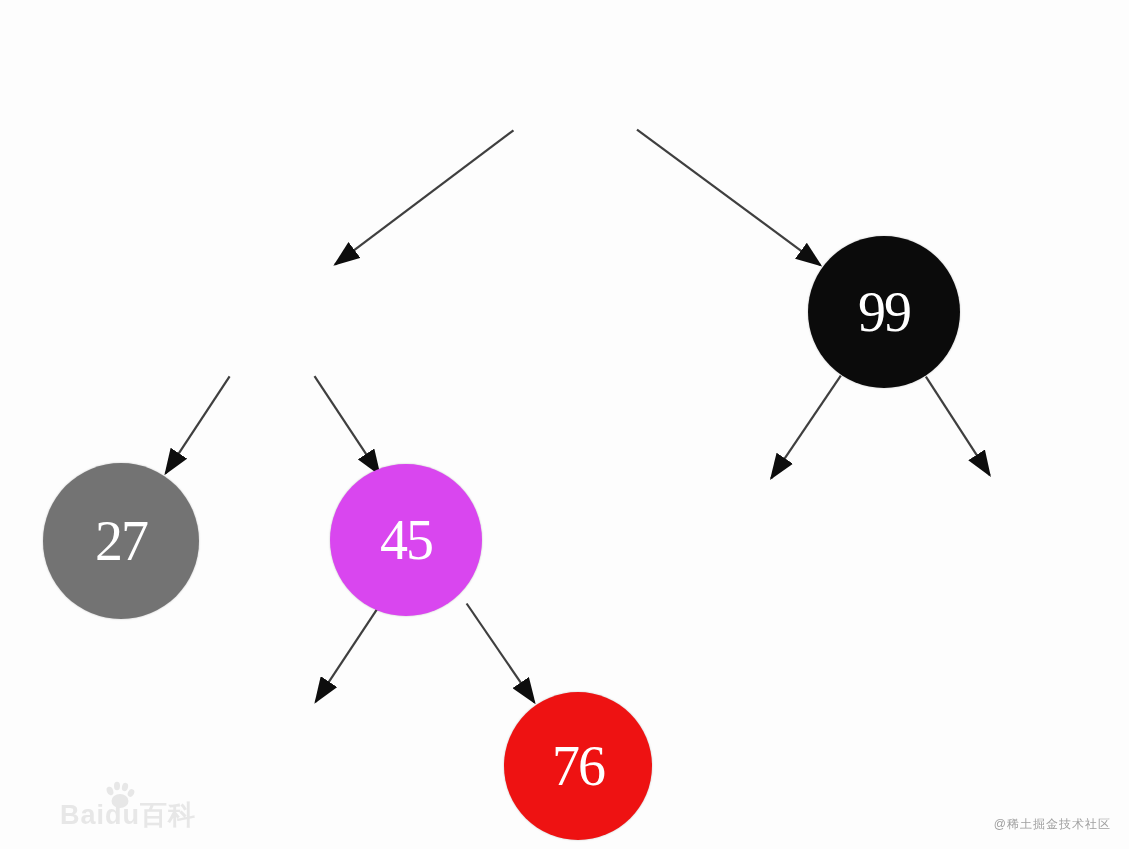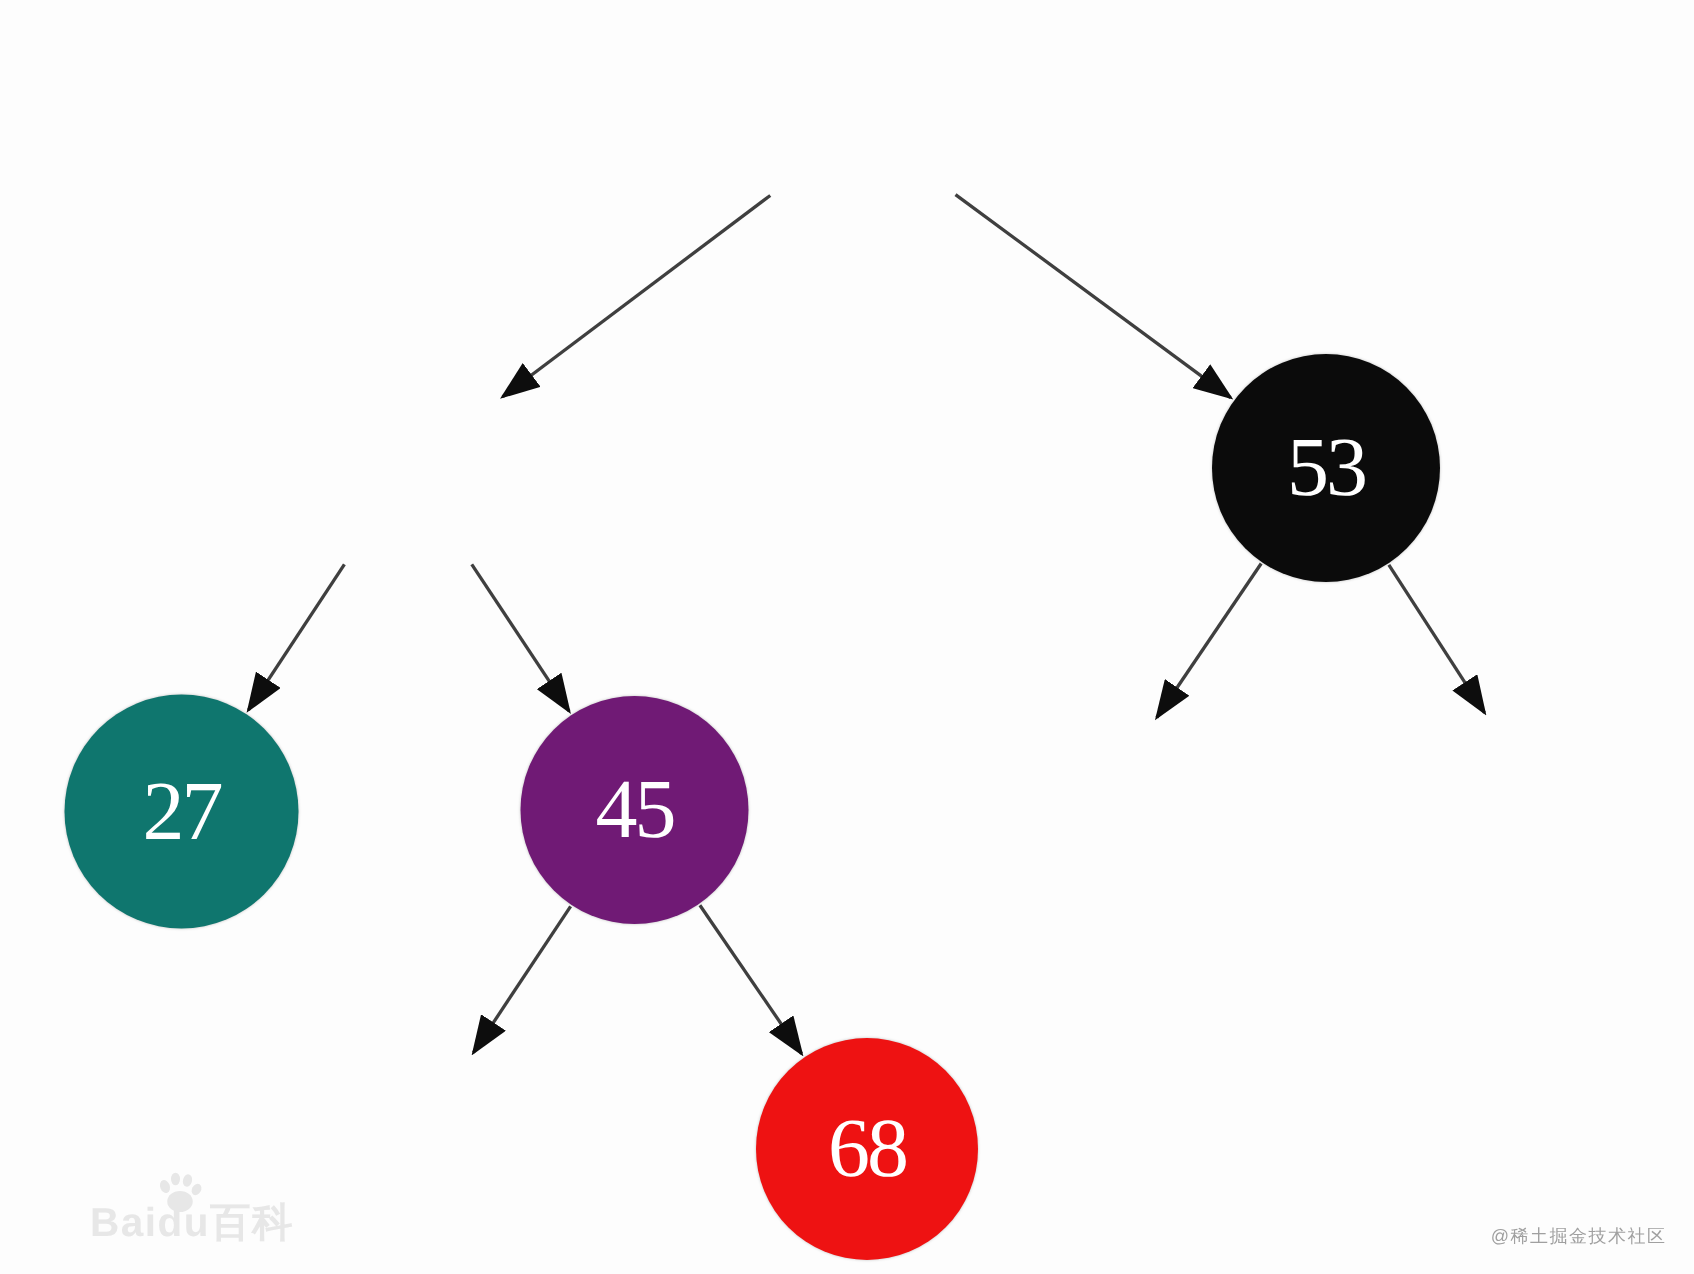--- a/index.html
+++ b/index.html
@@ -100,17 +100,17 @@
           <ellipse cx="29" cy="12" rx="3.0" ry="4.0" transform="rotate(30 29 12)" fill="#e7e7e7"></ellipse>
           <ellipse cx="18" cy="20" rx="8.5" ry="7.0" fill="#e7e7e7"></ellipse>
         </g>
       </svg>
     </span>
     <span>Baidu百科</span>
   </div>
 
   <div class="watermark-right" style="color: rgb(160, 160, 160);">@稀土掘金技术社区</div>
 
-    <div class="node" style="left: 808px; top: 236px; width: 152px; height: 152px; background: rgb(11, 11, 11); color: rgb(255, 255, 255);">53</div>
-    <div class="node" style="left: 43px; top: 463px; width: 156px; height: 156px; background: #0f766e; color: rgb(255, 255, 255);">27</div>
-    <div class="node" style="left: 347px; top: 464px; width: 152px; height: 152px; background: #701a75; color: rgb(255, 255, 255);">45</div>
-    <div class="node" style="left: 504px; top: 692px; width: 148px; height: 148px; background: rgb(238, 18, 18); color: rgb(255, 255, 255);">68</div>
+    <div class="node" style="left: 808px; top: 236px; width: 152px; height: 152px; background: rgb(11, 11, 11); color: rgb(255, 255, 255);">99</div>
+    <div class="node" style="left: 43px; top: 463px; width: 156px; height: 156px; background: #737373; color: rgb(255, 255, 255);">27</div>
+    <div class="node" style="left: 330px; top: 464px; width: 152px; height: 152px; background: #d946ef; color: rgb(255, 255, 255);">45</div>
+    <div class="node" style="left: 504px; top: 692px; width: 148px; height: 148px; background: rgb(238, 18, 18); color: rgb(255, 255, 255);">76</div>
   </div>
 
 </body></html>

